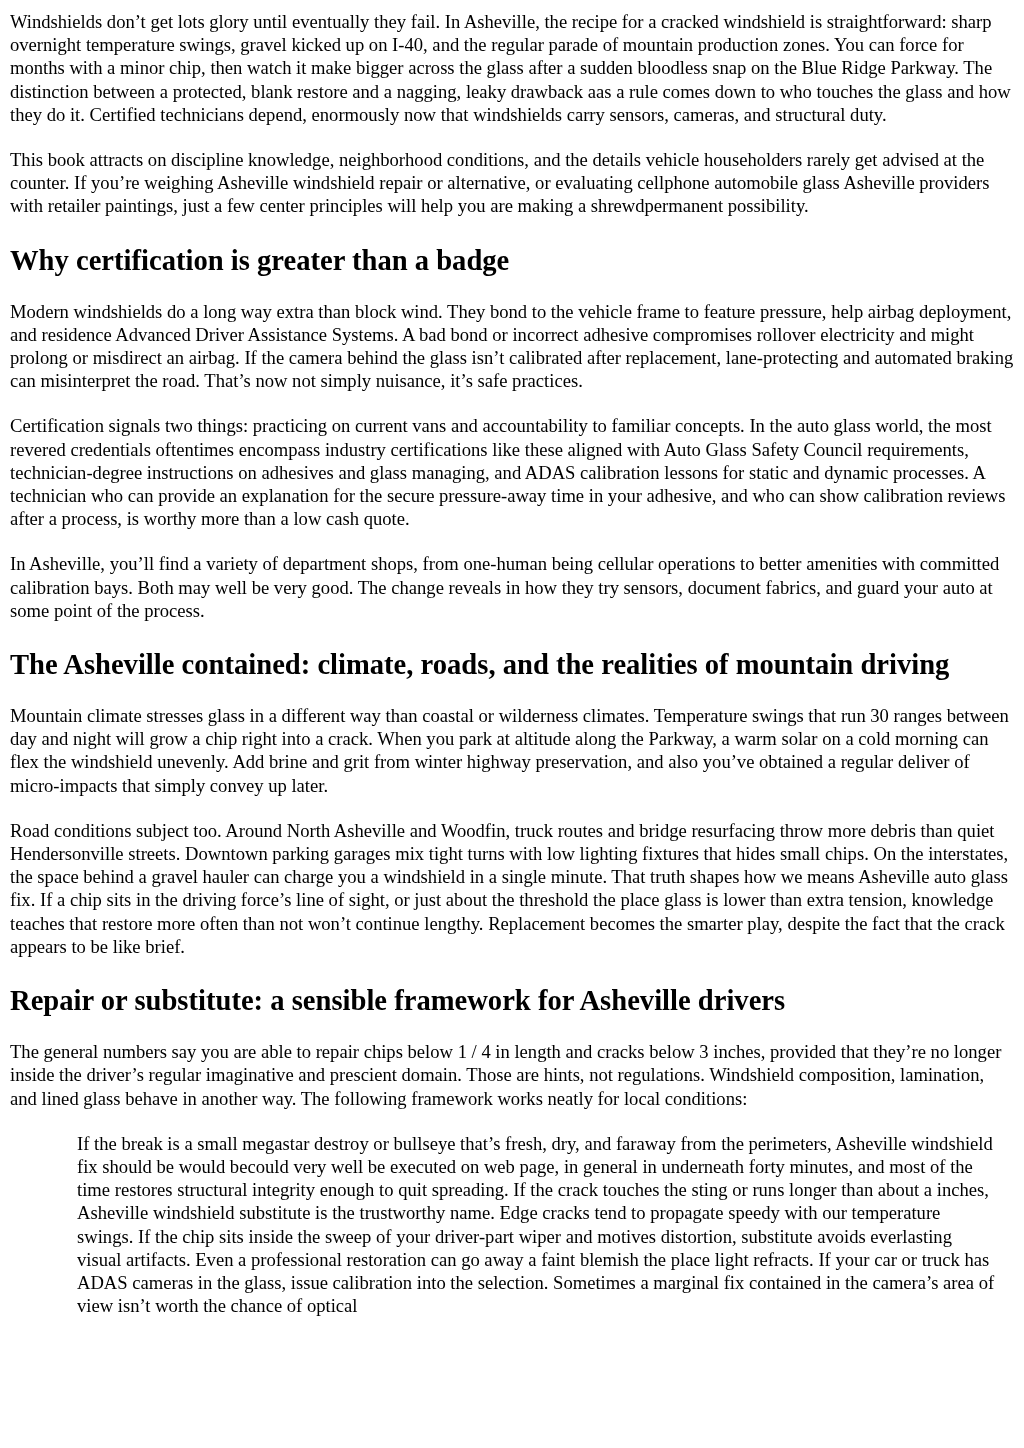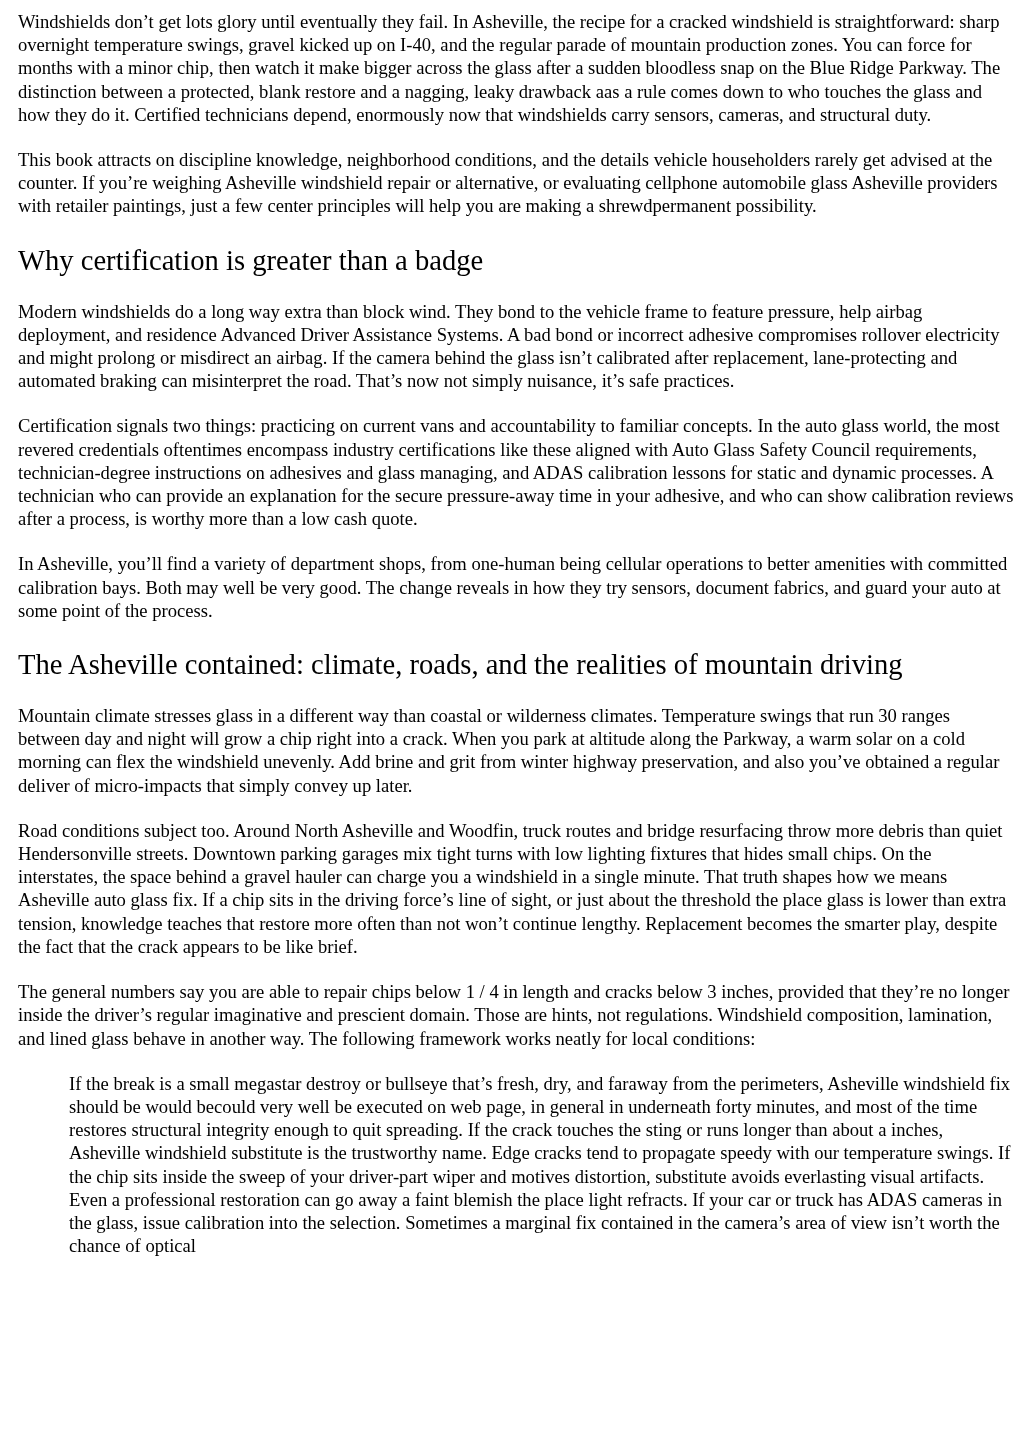--- a/index.html
+++ b/index.html
@@ -5,49 +5,50 @@
     html, body { margin: 0; padding: 0; background: #ffffff; }
     body {
       width: 1024px;
       height: 1448px;
       overflow: hidden;
       font-family: "Liberation Serif", "DejaVu Serif", serif;
       color: #000000;
       font-size: 18.6px;
       line-height: 23.2px;
     }
-    .page { padding: 8px 10px 0 18px; }
+    .page { padding: 8px 10px 0 10px; }
     p { margin: 0 0 22px 0; }
     p.first { margin-top: 2px; }
     h2 {
       font-family: "Liberation Serif", "DejaVu Serif", serif;
-      font-weight: normal;
+      font-weight: bold;
       font-size: 28.6px;
       line-height: 34px;
       margin: 26px 0 22px 0;
     }
     blockquote {
       margin: 0 0 0 51px;
       padding: 0;
     }
-    blockquote p { margin: 0; }
+    blockquote p { margin: 16px; }
   </style>
 </head>
 <body>
 
 <div class="page">
   <p class="first">Windshields don’t get lots glory until eventually they fail. In Asheville, the recipe for a cracked windshield is straightforward: sharp overnight temperature swings, gravel kicked up on I-40, and the regular parade of mountain production zones. You can force for months with a minor chip, then watch it make bigger across the glass after a sudden bloodless snap on the Blue Ridge Parkway. The distinction between a protected, blank restore and a nagging, leaky drawback aas a rule comes down to who touches the glass and how they do it. Certified technicians depend, enormously now that windshields carry sensors, cameras, and structural duty.</p>
   <p>This book attracts on discipline knowledge, neighborhood conditions, and the details vehicle householders rarely get advised at the counter. If you’re weighing Asheville windshield repair or alternative, or evaluating cellphone automobile glass Asheville providers with retailer paintings, just a few center principles will help you are making a shrewdpermanent possibility.</p>
 
   <h2>Why certification is greater than a badge</h2>
   <p>Modern windshields do a long way extra than block wind. They bond to the vehicle frame to feature pressure, help airbag deployment, and residence Advanced Driver Assistance Systems. A bad bond or incorrect adhesive compromises rollover electricity and might prolong or misdirect an airbag. If the camera behind the glass isn’t calibrated after replacement, lane-protecting and automated braking can misinterpret the road. That’s now not simply nuisance, it’s safe practices.</p>
   <p>Certification signals two things: practicing on current vans and accountability to familiar concepts. In the auto glass world, the most revered credentials oftentimes encompass industry certifications like these aligned with Auto Glass Safety Council requirements, technician-degree instructions on adhesives and glass managing, and ADAS calibration lessons for static and dynamic processes. A technician who can provide an explanation for the secure pressure-away time in your adhesive, and who can show calibration reviews after a process, is worthy more than a low cash quote.</p>
   <p>In Asheville, you’ll find a variety of department shops, from one-human being cellular operations to better amenities with committed calibration bays. Both may well be very good. The change reveals in how they try sensors, document fabrics, and guard your auto at some point of the process.</p>
 
   <h2>The Asheville contained: climate, roads, and the realities of mountain driving</h2>
   <p>Mountain climate stresses glass in a different way than coastal or wilderness climates. Temperature swings that run 30 ranges between day and night will grow a chip right into a crack. When you park at altitude along the Parkway, a warm solar on a cold morning can flex the windshield unevenly. Add brine and grit from winter highway preservation, and also you’ve obtained a regular deliver of micro-impacts that simply convey up later.</p>
   <p>Road conditions subject too. Around North Asheville and Woodfin, truck routes and bridge resurfacing throw more debris than quiet Hendersonville streets. Downtown parking garages mix tight turns with low lighting fixtures that hides small chips. On the interstates, the space behind a gravel hauler can charge you a windshield in a single minute. That truth shapes how we means Asheville auto glass fix. If a chip sits in the driving force’s line of sight, or just about the threshold the place glass is lower than extra tension, knowledge teaches that restore more often than not won’t continue lengthy. Replacement becomes the smarter play, despite the fact that the crack appears to be like brief.</p>
 
+  <h2>Repair or substitute: a sensible framework for Asheville drivers</h2>
   <p>The general numbers say you are able to repair chips below 1 / 4 in length and cracks below 3 inches, provided that they’re no longer inside the driver’s regular imaginative and prescient domain. Those are hints, not regulations. Windshield composition, lamination, and lined glass behave in another way. The following framework works neatly for local conditions:</p>
   <blockquote>
     <p>If the break is a small megastar destroy or bullseye that’s fresh, dry, and faraway from the perimeters, Asheville windshield fix should be would becould very well be executed on web page, in general in underneath forty minutes, and most of the time restores structural integrity enough to quit spreading. If the crack touches the sting or runs longer than about a inches, Asheville windshield substitute is the trustworthy name. Edge cracks tend to propagate speedy with our temperature swings. If the chip sits inside the sweep of your driver-part wiper and motives distortion, substitute avoids everlasting visual artifacts. Even a professional restoration can go away a faint blemish the place light refracts. If your car or truck has ADAS cameras in the glass, issue calibration into the selection. Sometimes a marginal fix contained in the camera’s area of view isn’t worth the chance of optical</p>
   </blockquote>
 </div>
 
 </body></html>

